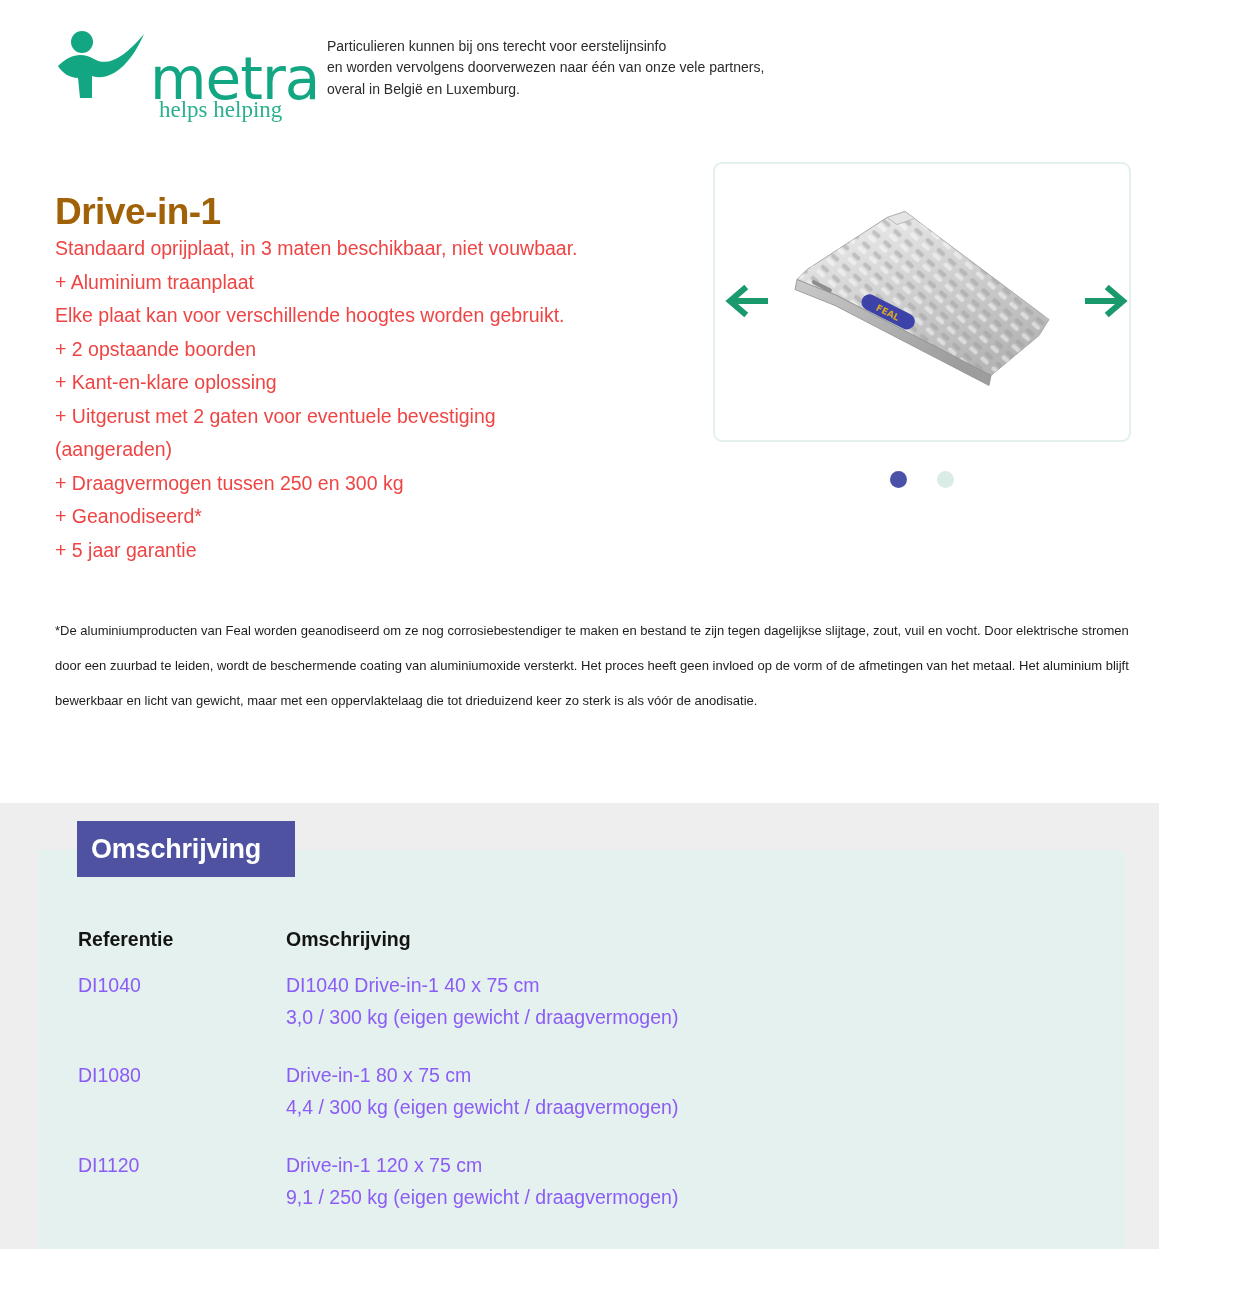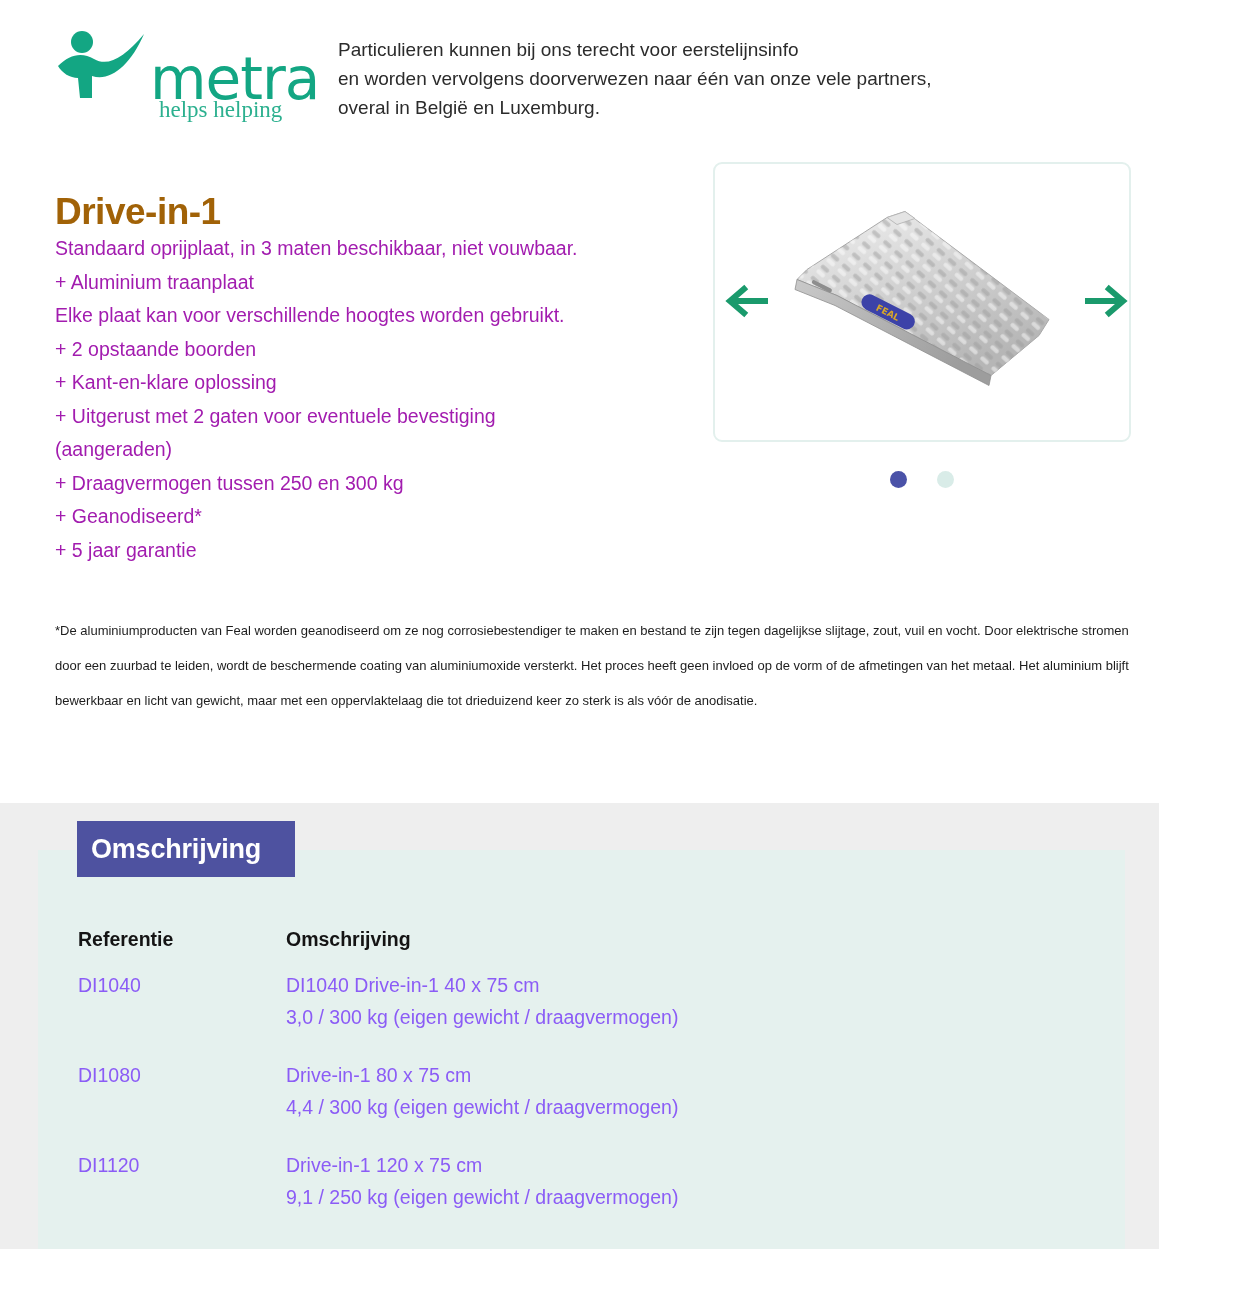--- a/index.html
+++ b/index.html
@@ -51,24 +51,24 @@
     position: absolute;
     left: 107px;
     top: 76px;
     font-size: 23px;
     color: #2cb08f;
     line-height: 1;
     font-family: Liberation Serif, serif;
   }
   .header-note {
     position: absolute;
-    left: 338px;
+    left: 327px;
     top: 36px;
     width: 620px;
-    font-size: 19px;
+    font-size: 14px;
     line-height: 1.52;
     color: #2b2b2b;
   }
   .header-note div { white-space: nowrap; }
 
   
   .product-title {
     position: absolute;
     left: 55px;
     top: 168px;
@@ -78,21 +78,21 @@
     letter-spacing: -0.5px;
     line-height: 1;
   }
   .features {
     position: absolute;
     left: 55px;
     top: 232px;
     width: 620px;
     font-size: 19.5px;
     line-height: 33.5px;
-    color: #a21caf;
+    color: #ef4444;
   }
   .features div { white-space: nowrap; }
 
   .footnote {
     position: absolute;
     left: 55px;
     top: 600px;
     width: 1092px;
     font-size: 13px;
     line-height: 35px;

